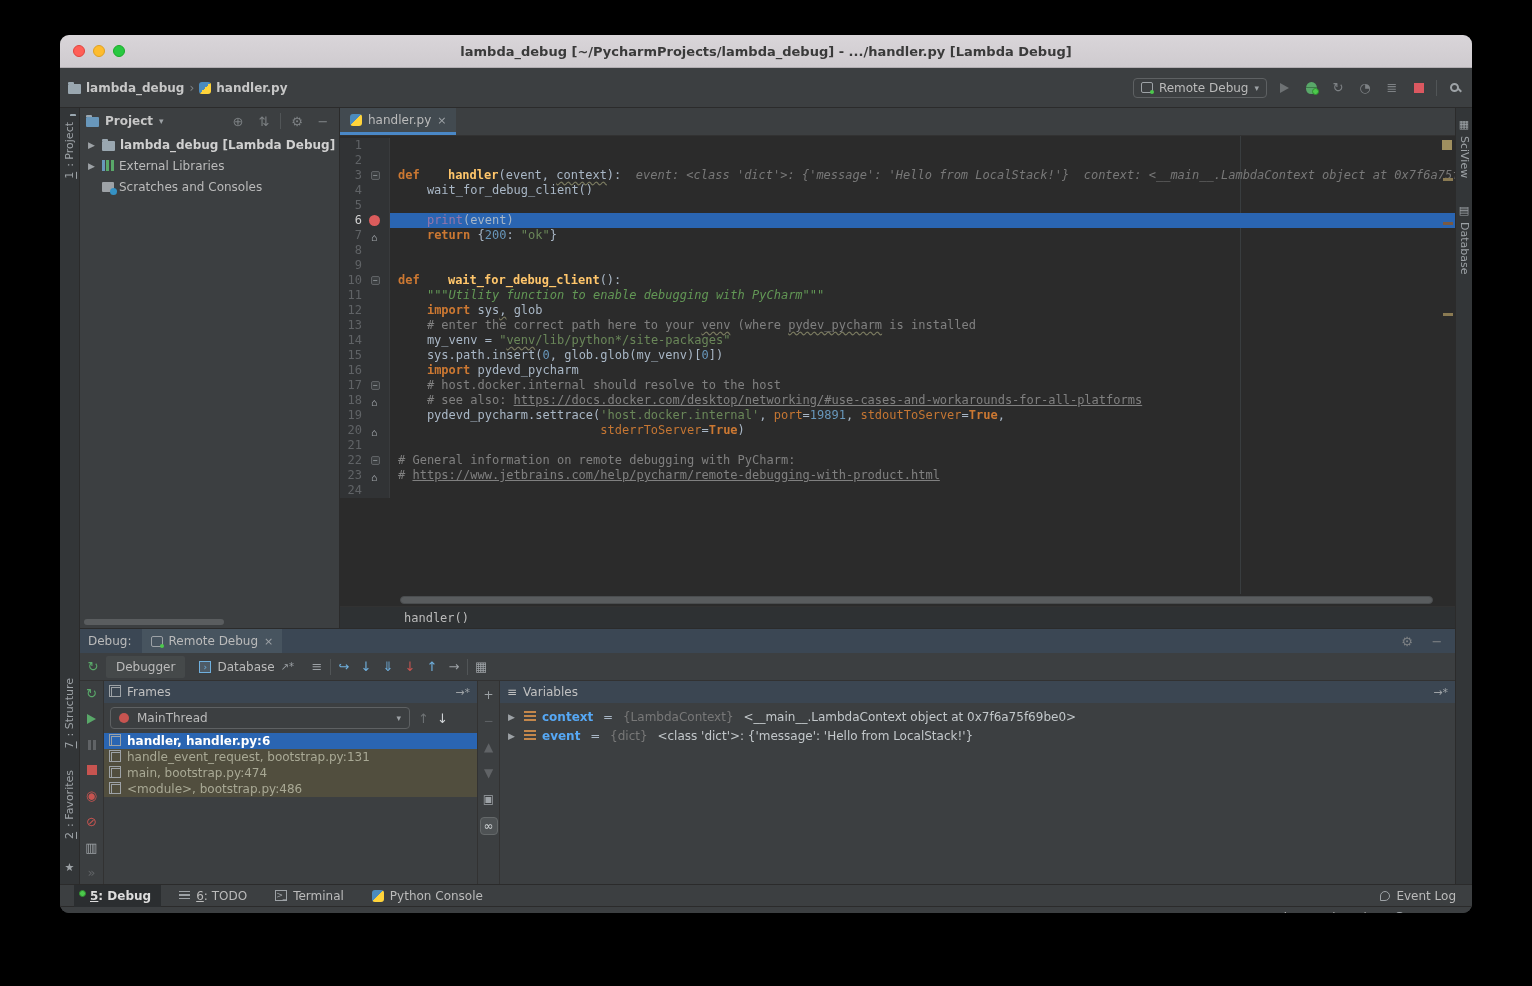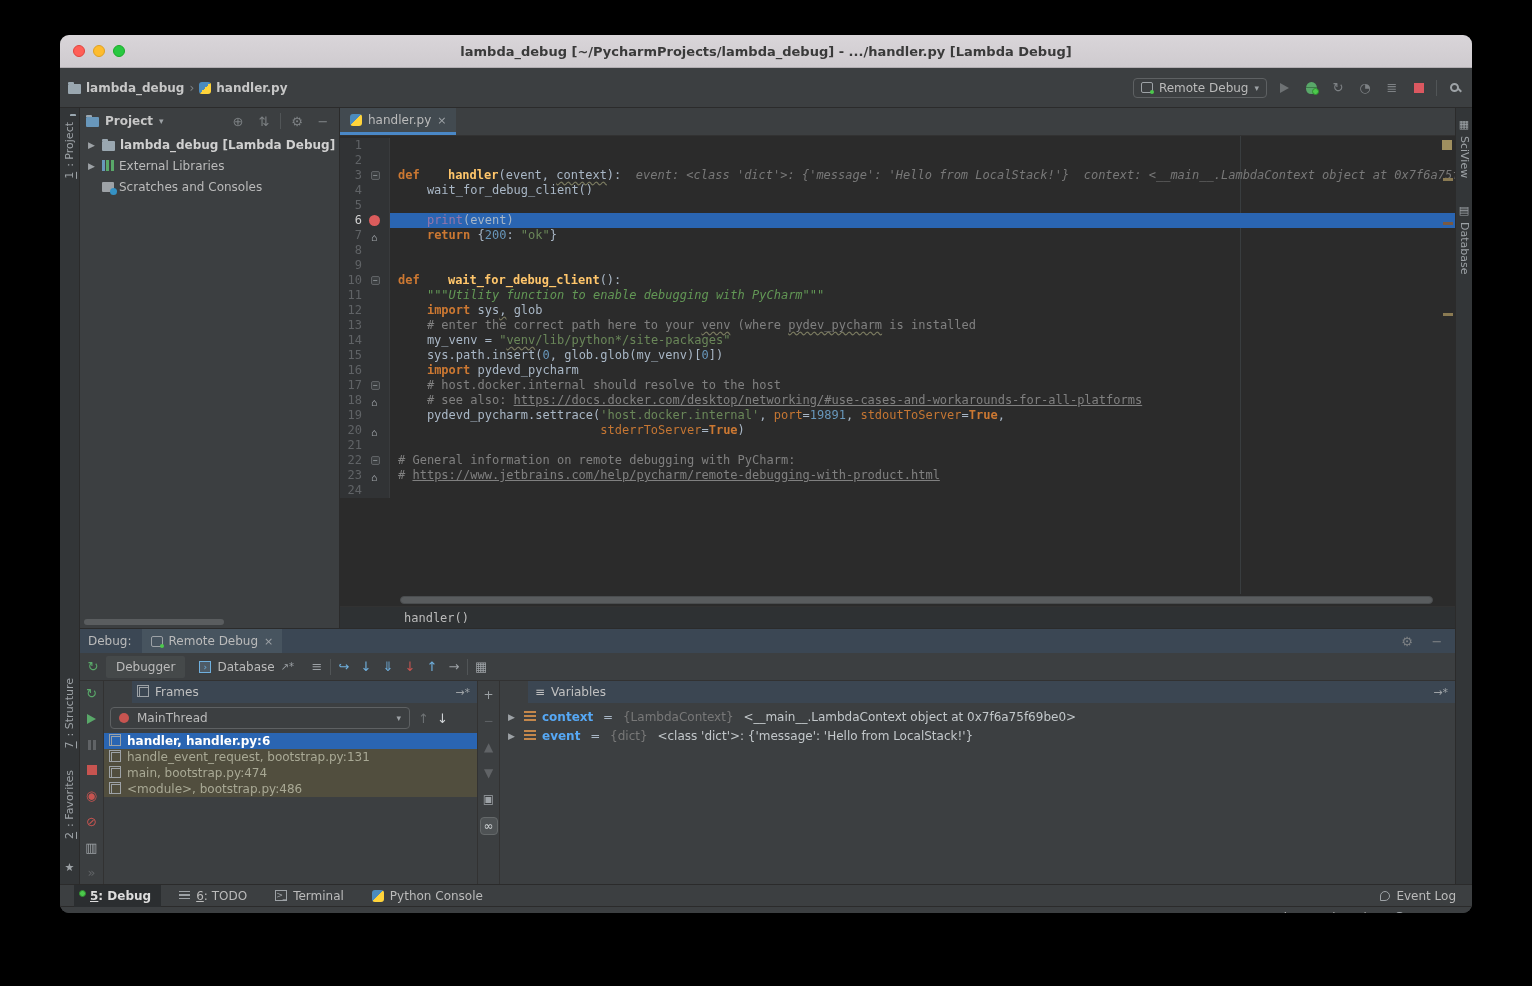--- a/index.html
+++ b/index.html
@@ -109,21 +109,21 @@
   .dtab.sel{background:#45494a;border-radius:2px;}
   .console-ico{width:12px;height:12px;background:#4e5b66;border:1px solid #6fafdd;color:#6fafdd;font-size:9px;line-height:10px;text-align:center;}
   .dbg-content{display:flex;height:204px;}
   .dbg-lefticons{width:24px;border-right:1px solid #323232;display:flex;flex-direction:column;align-items:center;padding-top:4px;gap:9px;}
   .dico{width:18px;height:18px;display:flex;align-items:center;justify-content:center;font-size:13px;color:#9da2a6;}
   .dico.green{color:#59a869;} .dico.red{color:#c75450;} .dico.dim{color:#606366;}
   .resume-ico{width:0;height:0;border-left:9px solid #59a869;border-top:5px solid transparent;border-bottom:5px solid transparent;position:relative;}
   .pause-ico{width:8px;height:10px;border-left:3px solid #606366;border-right:3px solid #606366;}
   .stop-ico{width:10px;height:10px;background:#c75450;}
   .frames{width:374px;border-right:1px solid #323232;position:relative;}
-  .sec-head{height:22px;background:#3b4652;display:flex;align-items:center;gap:6px;padding:0 7px;color:#c0c0c0;margin-left:28px;}
+  .sec-head{height:22px;background:#3b4652;display:flex;align-items:center;gap:6px;padding:0 7px;color:#c0c0c0;}
   .sec-head .right{margin-left:auto;color:#9da2a6;font-size:11px;}
   .frame-ico{width:10px;height:10px;border:1px solid #9da2a6;position:relative;background:transparent;}
   .frame-ico::before{content:"";position:absolute;left:-3px;top:-3px;width:10px;height:10px;border:1px solid #9da2a6;}
   .thread-row{height:30px;display:flex;align-items:center;padding:0 6px;gap:8px;}
   .thread-combo{flex:none;width:300px;height:22px;border:1px solid #5e6163;border-radius:4px;display:flex;
     align-items:center;gap:8px;padding:0 8px;}
   .thread-dot{width:10px;height:10px;border-radius:50%;background:#c75450;}
   .thread-combo .caret{margin-left:auto;color:#9da2a6;font-size:9px;}
   .arr{font-size:13px;color:#6e7274;} .arr.lit{color:#d0d4d6;}
   .frame-row{height:15px;display:flex;align-items:center;gap:6px;padding:8px 7px;color:#a7a7a7;}

